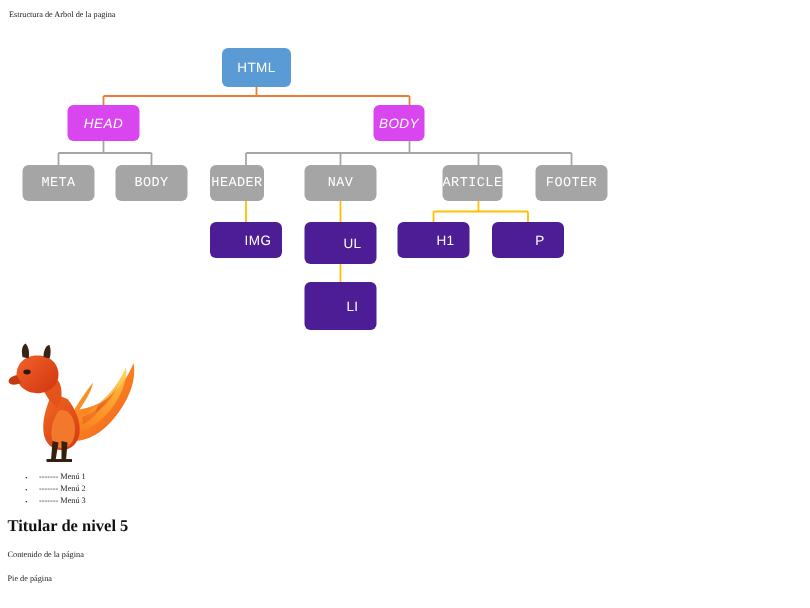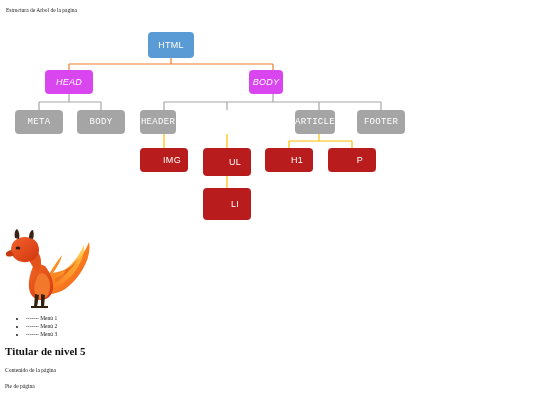--- a/index.html
+++ b/index.html
@@ -50,21 +50,21 @@
     letter-spacing: 0.3px;
     display: flex;
     align-items: center;
     justify-content: center;
     box-sizing: border-box;
     user-select: none;
   }
   .node.blue   { background: #5B9BD5; }
   .node.orange { background: #d946ef; font-style: italic; }
   .node.gray   { background: #A5A5A5; font-family: Liberation Mono, monospace; }
-  .node.yellow { background: #b91c1c; padding-left: 16px; }
+  .node.yellow { background: #4c1d95; padding-left: 16px; }
 
   
   #fox {
     position: absolute;
     left: 5px;
     top: 228px;
     width: 92px;
     height: 82px;
   }
   #menu-list {
@@ -157,20 +157,23 @@
     </div>
     <div class="node gray" style="left: 15px; top: 88px; width: 48px; height: 24px;">
       <span>META</span>
     </div>
     <div class="node gray" style="left: 77px; top: 88px; width: 48px; height: 24px;">
       <span>BODY</span>
     </div>
     <div class="node gray" style="left: 140px; top: 88px; width: 36px; height: 24px;">
       <span>HEADER</span>
     </div>
+    <div class="node gray" style="left: 203px; top: 88px; width: 48px; height: 24px;">
+      <span>NAV</span>
+    </div>
     <div class="node gray" style="left: 295px; top: 88px; width: 40px; height: 24px;">
       <span>ARTICLE</span>
     </div>
     <div class="node gray" style="left: 357px; top: 88px; width: 48px; height: 24px;">
       <span>FOOTER</span>
     </div>
     <div class="node yellow" style="left: 140px; top: 126px; width: 48px; height: 24px;">
       <span>IMG</span>
     </div>
     <div class="node yellow" style="left: 203px; top: 126px; width: 48px; height: 28px;">

